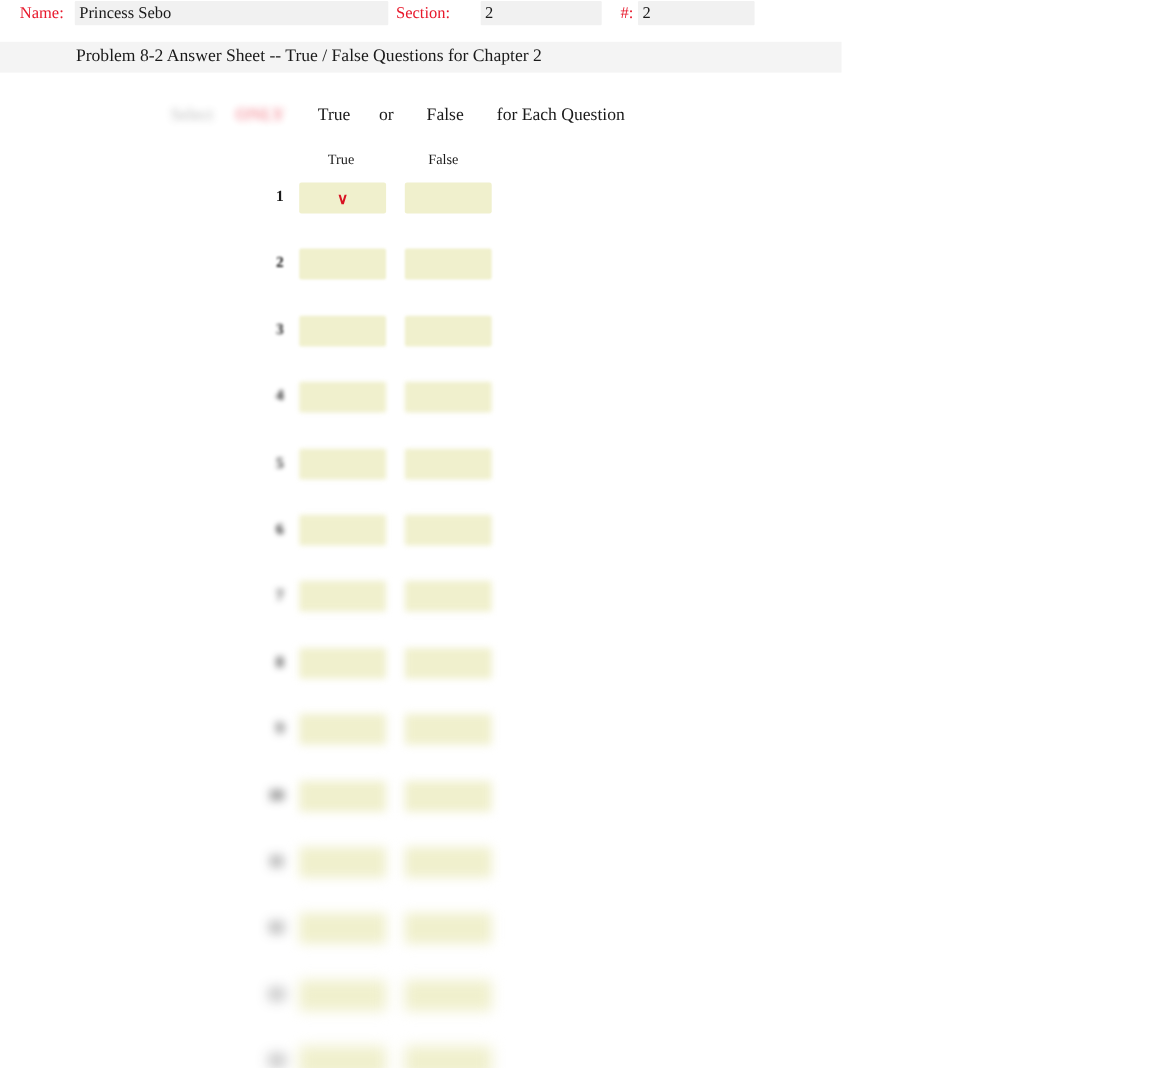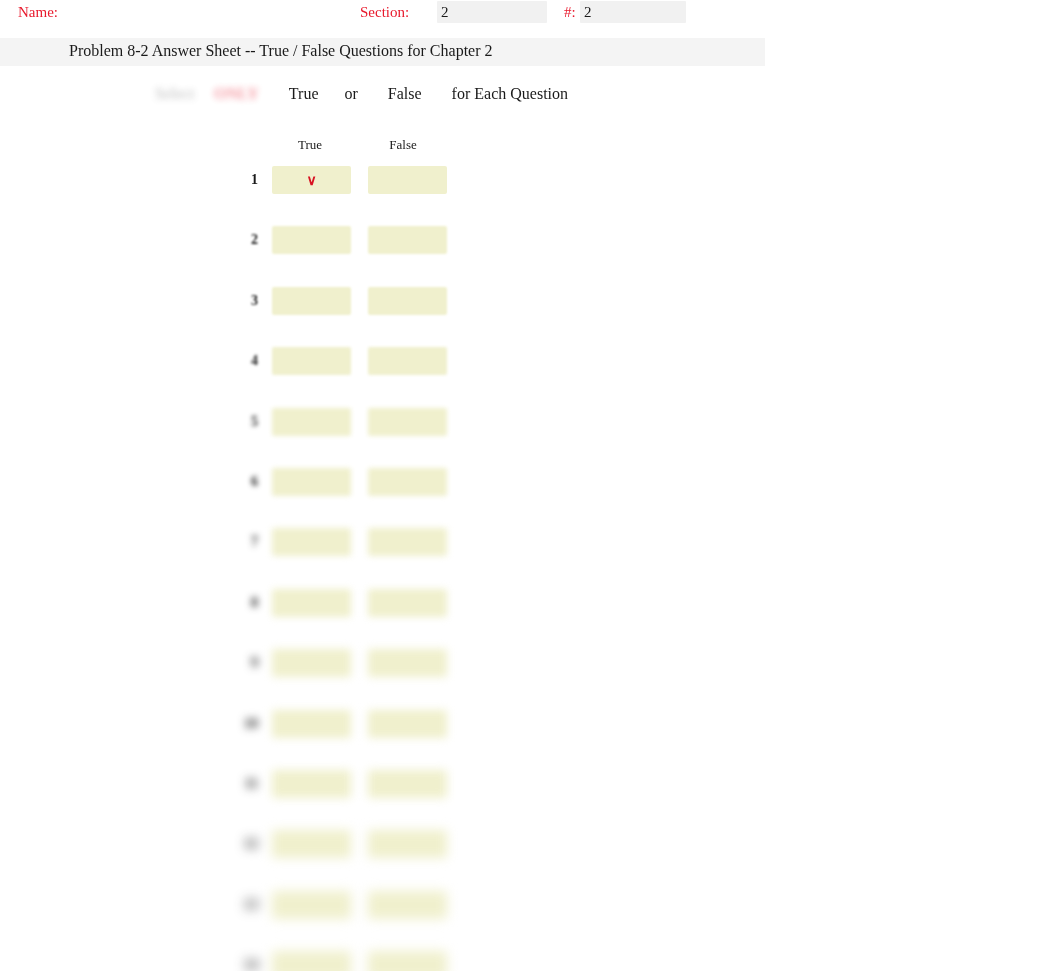--- a/index.html
+++ b/index.html
@@ -68,21 +68,21 @@
     font-size: 16px;
     line-height: 22px;
     color: #1a1a1a;
     white-space: nowrap;
   }
 
   
   #instruction {
     position: absolute;
     left: 155px;
-    top: 82px;
+    top: 93px;
     height: 24px;
     white-space: nowrap;
     font-size: 16px;
     line-height: 24px;
   }
   #instruction span { display: inline-block; }
   .instr-muted {
     color: #6e6e6e;
     filter: blur(3.2px);
     opacity: .45;
@@ -160,20 +160,21 @@
     font-weight: bold;
     font-family: "Liberation Sans", sans-serif;
     pointer-events: none;
   }
 </style>
 </head>
 <body>
 
 <div id="id-bar">
   <div class="field-label" id="lbl-name">Name:</div>
+  <input class="field-box" id="inp-name" type="text" value="Princess Sebo" style="">
 
   <div class="field-label" id="lbl-section">Section:</div>
   <input class="field-box" id="inp-section" type="text" value="2" style="">
 
   <div class="field-label" id="lbl-num">#:</div>
   <input class="field-box" id="inp-num" type="text" value="2" style="">
 </div>
 
 <div id="title-band"></div>
 <div id="title-text">Problem 8-2 Answer Sheet -- True / False Questions for Chapter 2</div>

